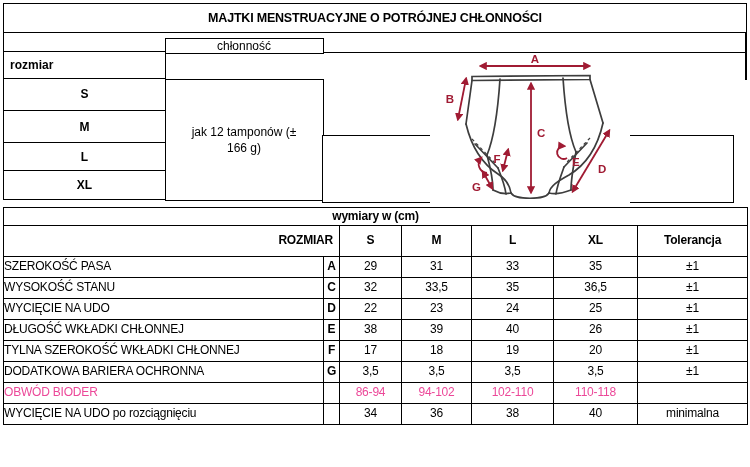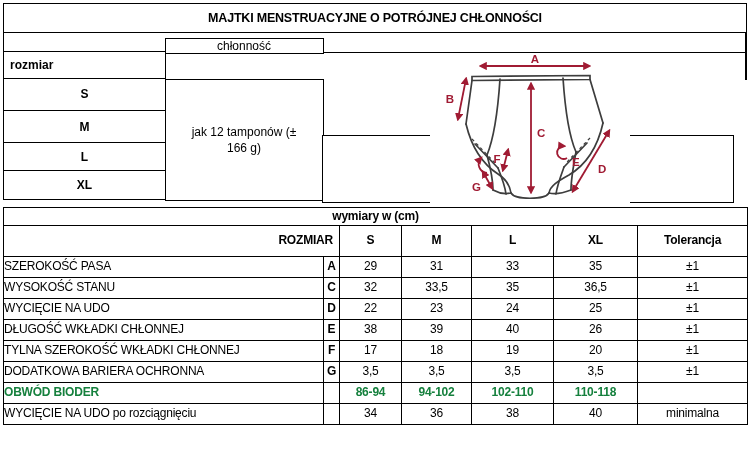--- a/index.html
+++ b/index.html
@@ -27,21 +27,21 @@
   table.mtable td{box-sizing:border-box;border:1.5px solid #000;padding:0;vertical-align:middle;line-height:1.1;overflow:hidden;white-space:nowrap;}
   tr.sec-row{height:18px;}
   tr.sec-row td{font-weight:bold;text-align:center;}
   tr.hdr-row{height:31px;}
   tr.hdr-row td{font-weight:bold;text-align:center;}
   tr.hdr-row td.rozmiar-col{text-align:right;padding-right:6px;}
   tr.data-row{height:21px;}
   td.lab{text-align:left;padding-left:4px;}
   td.ltr{text-align:center;font-weight:bold;}
   td.val,td.tol{text-align:center;}
-  tr.red td{color:#15803d;font-weight:bold;}
+  tr.red td{color:#ec4899;font-weight:normal;}
 </style>
 </head>
 <body>
 
 <div class="sheet">
 
   <div class="cell flexc title-cell">MAJTKI MENSTRUACYJNE O POTRÓJNEJ CHŁONNOŚCI</div>
   <div class="cell empty-row"></div>
 
   <div class="cell rozmiar-hdr">rozmiar</div>

